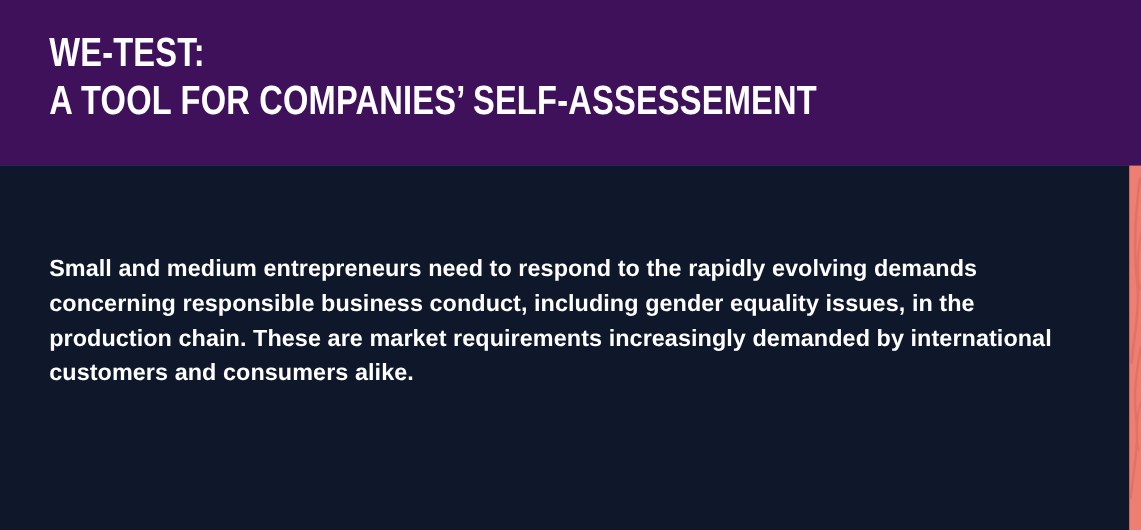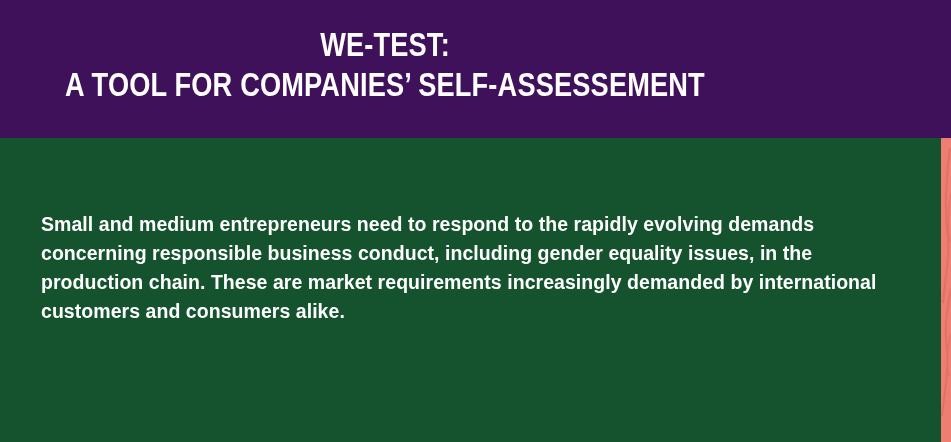--- a/index.html
+++ b/index.html
@@ -33,21 +33,20 @@
     height: 138px;
     background: #3F115B;
     box-sizing: border-box;
   }
 
   #title-block {
     position: absolute;
     left: 41px;
     top: 24px;
     width: 860px;
-    text-align: center;
   }
 
   .title-line {
     display: block;
     color: #FFFFFF;
     font-family: "Liberation Sans Narrow", "Liberation Sans", sans-serif;
     font-weight: bold;
     font-size: 34px;
     line-height: 40px;
     letter-spacing: 0.2px;
@@ -57,21 +56,21 @@
     white-space: nowrap;
   }
 
   
   #body-area {
     position: absolute;
     top: 138px;
     left: 0;
     width: 951px;
     height: 304px;
-    background: #14532d;
+    background: #0f172a;
   }
 
   #body-paragraph {
     position: absolute;
     left: 41px;
     top: 52px;
     width: 860px;
     color: #FFFFFF;
     font-family: "Liberation Sans", sans-serif;
     font-weight: bold;

